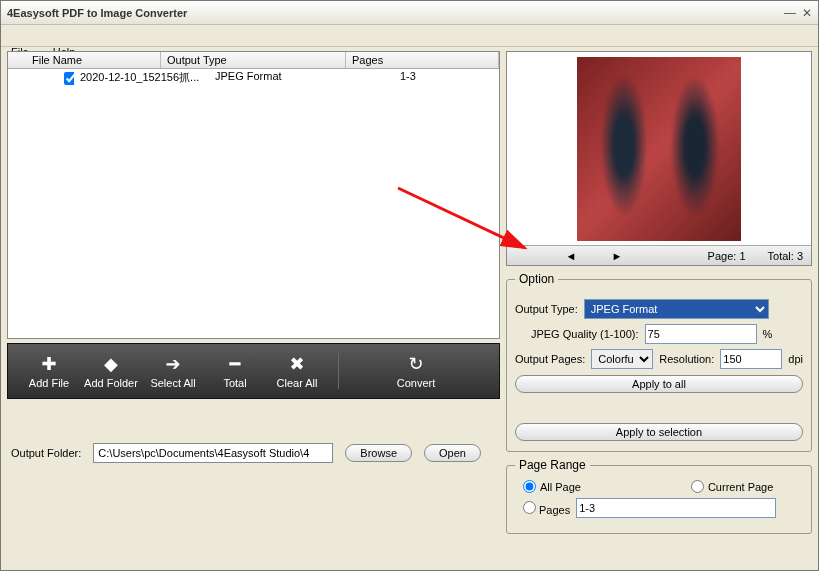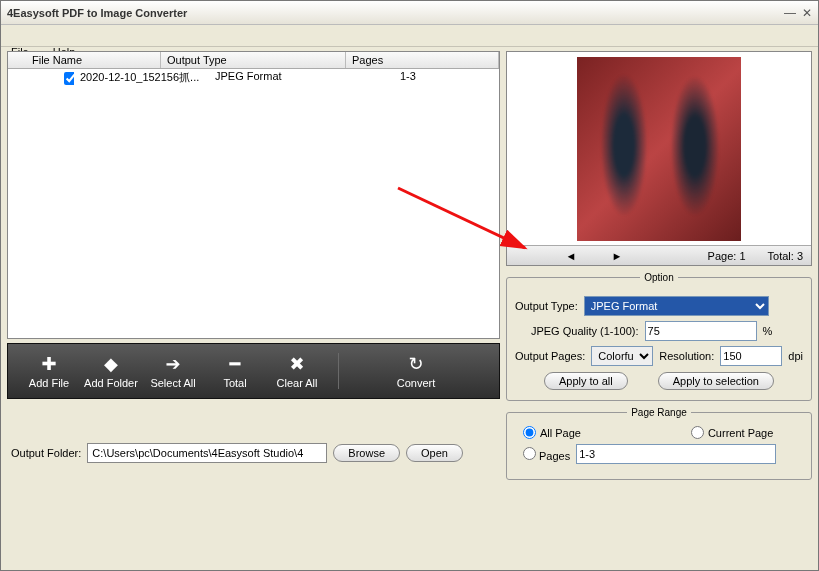--- a/index.html
+++ b/index.html
@@ -24,43 +24,43 @@
 .col-pages { flex: 1; }
 .trow { display: flex; align-items: flex-start; height: 18px; margin-left: 48px; }
 .trow .col-check input { margin: 2px 2px 0 2px; }
 .trow div { padding: 1px 6px; font-size: 11px; color: #000; white-space: nowrap; overflow: hidden; }
 
 .toolbar { background: linear-gradient(#5a5a5a,#2f2f2f); border: 1px solid #111; height: 56px; margin-top: 4px; display: flex; align-items: center; padding: 0 10px; }
 .tbtn { display: flex; flex-direction: column; align-items: center; color: #fff; font-size: 11px; gap: 2px; width: 62px; cursor: default; }
 .tbtn.wide { width: 140px; border-left: 1px solid #6a6a6a; padding-left: 15px; margin-left: 10px; }
 .tbtn .ico { width: 22px; height: 22px; display: flex; align-items: center; justify-content: center; font-size: 18px; color: #fff; }
 
-.outrow { display: flex; align-items: center; gap: 6px; margin-top: 44px; padding-left: 4px; }
+.outrow { display: flex; align-items: center; gap: 12px; margin-top: 44px; padding-left: 4px; }
 .outrow input[type=text] { width: 240px; height: 20px; border: 1px solid #888; padding: 0 4px; font-size: 11px; }
 .btn { background: linear-gradient(#fdfdfd,#dedede); border: 1px solid #888; border-radius: 10px; padding: 2px 14px; font-size: 11px; cursor: default; }
 
 .preview { border: 1px solid #888; background: #fff; height: 215px; display: flex; flex-direction: column; }
 .preview .img { flex: 1; display: flex; align-items: center; justify-content: center; background: #fff; }
 .preview .canvas { width: 164px; height: 184px; background: linear-gradient(135deg,#7a2222,#b44,#6a1e1e); position: relative; overflow: hidden; }
 .preview .canvas::before { content: ""; position: absolute; left: 24px; top: 18px; width: 46px; height: 140px; background: radial-gradient(ellipse at center,#1c2a3a 30%,transparent 72%); filter: blur(1px); }
 .preview .canvas::after { content: ""; position: absolute; right: 22px; top: 20px; width: 48px; height: 138px; background: radial-gradient(ellipse at center,#1b2634 30%,transparent 72%); filter: blur(1px); }
 .navbar { background: linear-gradient(#f2f2f2,#d8d8d8); border-top: 1px solid #aaa; height: 20px; display: flex; align-items: center; font-size: 11px; }
 .navbar .arrow { width: 28px; text-align: center; cursor: default; }
 .navbar .gap { flex: 1; }
 
 fieldset { border: 1px solid #999; border-radius: 3px; padding: 8px 8px 10px 8px; }
-legend { padding: 0 4px; font-size: 10px; color: #000; text-align: center; }
+legend { padding: 0 4px; font-size: 12px; color: #000; }
 .row { display: flex; align-items: center; gap: 6px; margin: 5px 0; font-size: 11px; }
 .row label { white-space: nowrap; }
 select, input[type=text].s { height: 20px; border: 1px solid #7a98b8; font-size: 11px; padding: 0 2px; }
 select.sel-outtype { width: 185px; background: #2457a8; color: #fff; }
 input.quality { width: 112px; }
 select.sel-color { width: 62px; }
 input.res { width: 62px; }
-.apply-row { display: flex; justify-content: center; gap: 30px; margin-top: 6px; }
+.apply-row { display: flex; justify-content: center; gap: 30px; margin-top: 6px; flex-direction: column; }
 .radio-row { display: flex; align-items: center; }
 .radio-row .opt { display: flex; align-items: center; gap: 4px; }
 .hint { color: #333; margin-top: 6px; line-height: 1.35; }
 .arrow-annot { position: absolute; left: 390px; top: 180px; width: 150px; height: 80px; pointer-events:none; }
 </style>
 </head>
 <body>
 
 <div class="window">
   <div class="titlebar">

